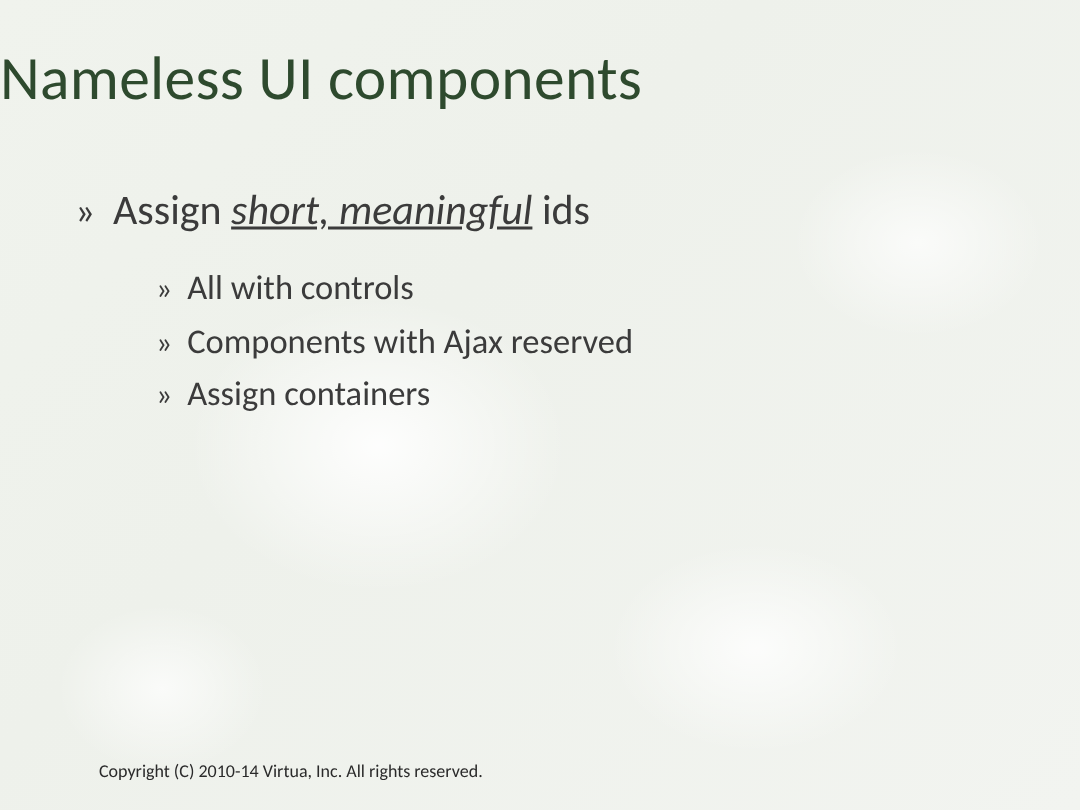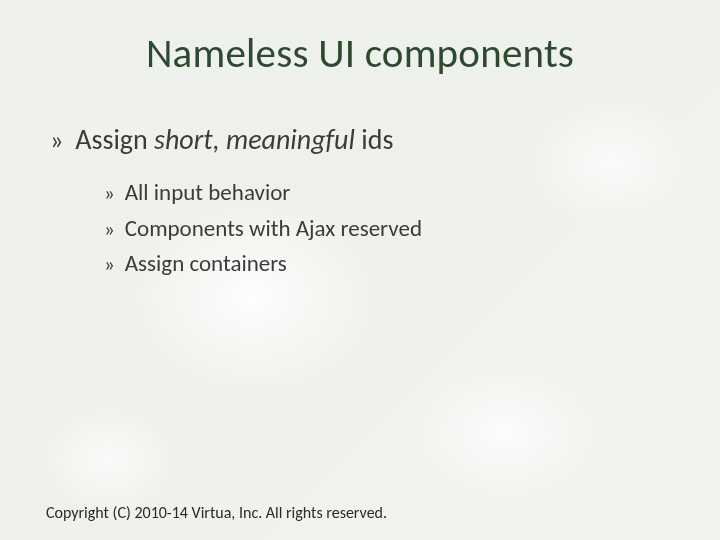--- a/index.html
+++ b/index.html
@@ -18,62 +18,61 @@
   .slide {
     width: 100%;
     height: 100%;
     padding: 28px 0 0 0;
     position: relative;
   }
   .title {
     font-size: 41px;
     font-weight: 400;
     color: #2e4a2e;
-    text-align: center;
     margin: 0 auto 44px auto;
     letter-spacing: 0.2px;
   }
   .level1 {
     padding-left: 50px;
   }
   .l1-item {
     display: flex;
     align-items: baseline;
     margin-bottom: 18px;
     font-size: 28px;
     color: #3b3b3b;
   }
   .l1-item .bullet {
     color: #3b3b3b;
     margin-right: 12px;
     font-size: 26px;
     line-height: 1;
   }
   .l1-item .label .plain { font-style: normal; margin-top: 13px; }
-  .l1-item .label .emph { font-style: italic; }
+  .l1-item .label .emph { font-style: italic; text-decoration: underline; }
   .level2 {
     padding-left: 104px;
     margin-top: 4px;
   }
   .l2-item {
     display: flex;
     align-items: baseline;
     font-size: 23px;
     color: #3b3b3b;
     line-height: 1.55;
   }
   .l2-item .bullet {
     margin-right: 10px;
     font-size: 21px;
   }
   .footer {
     position: absolute;
-    left: 46px;
+    left: 66px;
     bottom: 18px;
-    font-size: 16px;
+    font-size: 12px;
     color: #2a2a2a;
   }
 </style>
 </head>
 <body>
 
 <div class="slide">
 
   <h1 class="title">Nameless UI components</h1>
 
@@ -82,21 +81,21 @@
       <span class="bullet">»</span>
       <span class="label">
         <span class="plain">Assign </span><span class="emph">short, meaningful</span><span class="plain"> ids</span>
       </span>
     </div>
   </div>
 
   <div class="level2">
     <div class="l2-item">
       <span class="bullet">»</span>
-      <span>All input behavior</span>
+      <span>All with controls</span>
     </div>
     <div class="l2-item">
       <span class="bullet">»</span>
       <span>Components with Ajax reserved</span>
     </div>
     <div class="l2-item">
       <span class="bullet">»</span>
       <span>Assign containers</span>
     </div>
   </div>

